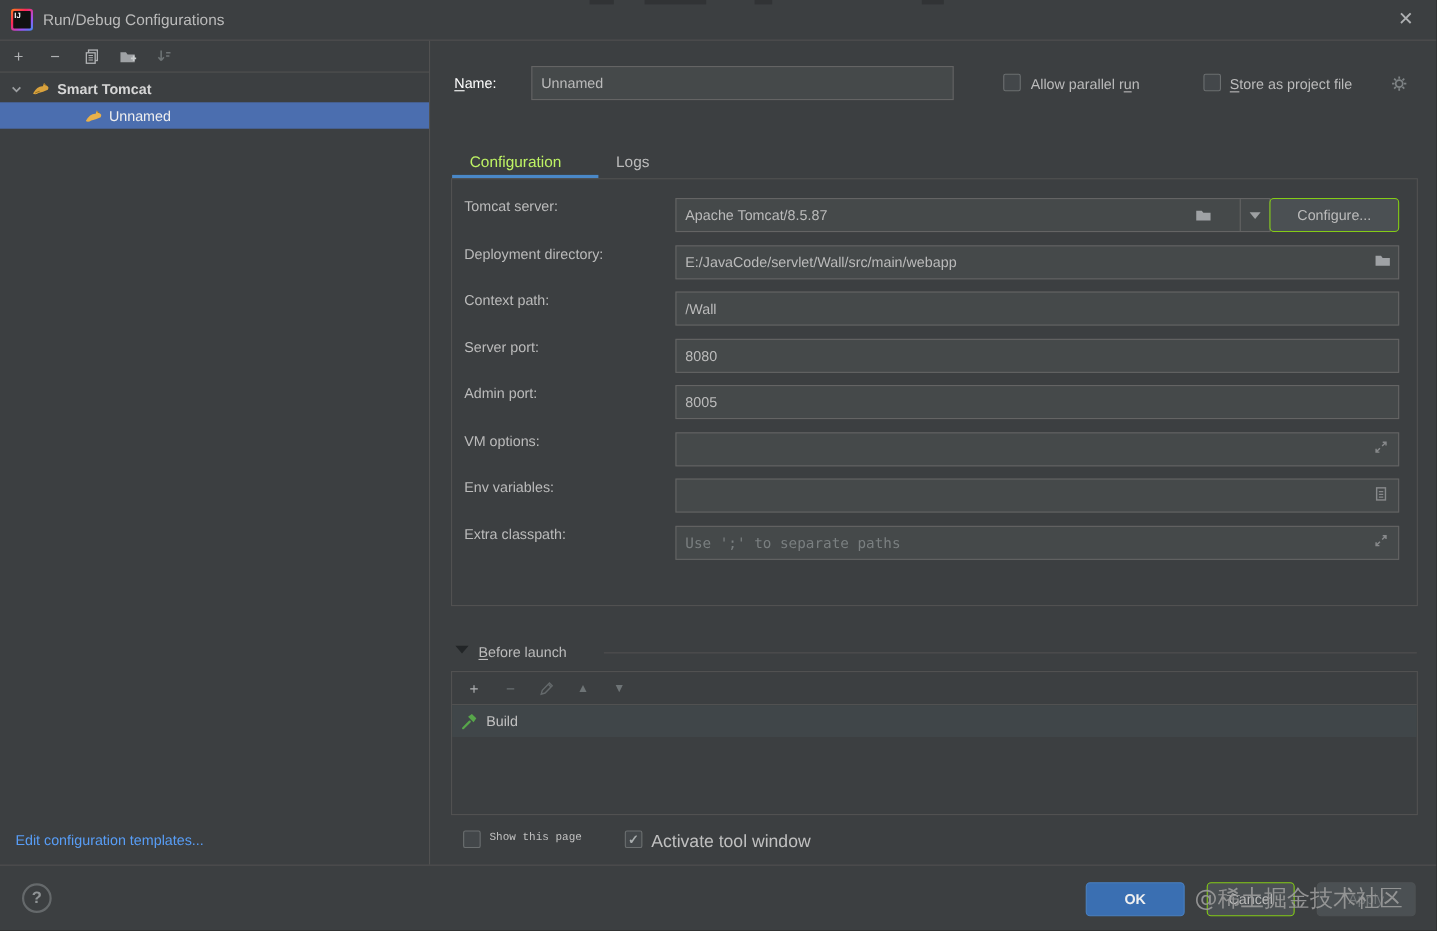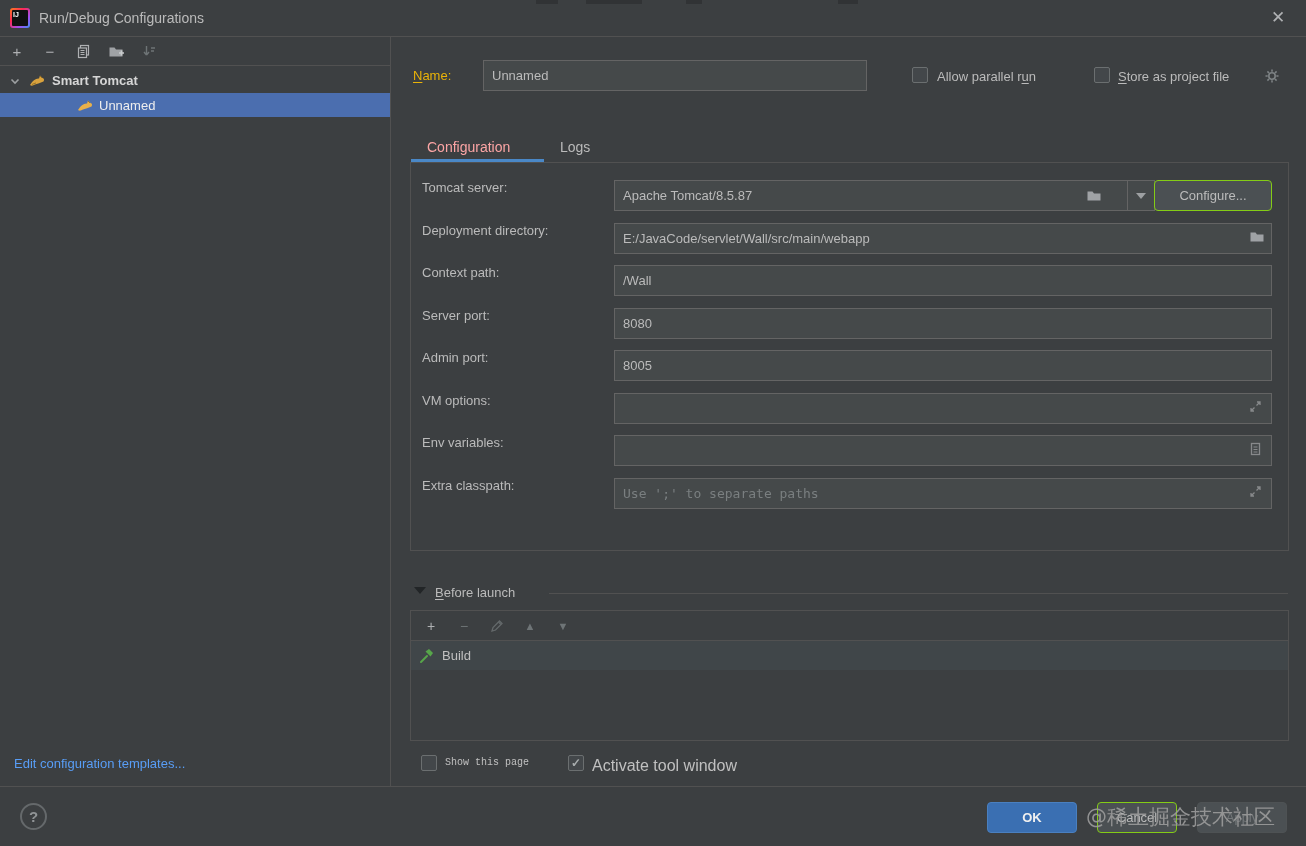--- a/index.html
+++ b/index.html
@@ -46,39 +46,39 @@
   .tree-row { height:25px; display:flex; align-items:center; cursor:pointer; }
   .tree-row.group { padding-left:8px; }
   .tree-row.group .lbl { font-weight:bold; color:#d6d6d6; margin-left:6px; }
   .tree-row.selected { background:#4b6eaf; padding-left:77px; height:24px; }
   .tree-row.selected .lbl { color:#eeeeee; margin-left:5px; }
   .chev { width:14px; height:14px; flex:none; }
   .cat-icon { width:17px; height:15px; flex:none; margin-left:7px; }
   .tree-row.selected .cat-icon { margin-left:0; }
   .edit-link { position:absolute; left:14px; top:719px; color:#589df6; cursor:pointer; }
   
-  .fieldlabel { position:absolute; color:#eab308; }
+  .fieldlabel { position:absolute; color:#ffffff; }
   .txt-input {
     background:#45494a; border:1px solid #646464; color:#bbbbbb;
     font-family:"Liberation Sans", sans-serif; font-size:13px;
     padding:0 8px; outline:none; position:absolute;
   }
   .name-input { left:483px; top:60px; width:384px; height:31px; }
   .checkbox {
     position:absolute; width:16px; height:16px; background:#43474a;
     border:1px solid #6b6f70; border-radius:2px; cursor:pointer;
     display:flex; align-items:center; justify-content:center;
   }
   .checkbox.checked::after { content:"✓"; color:#a8adae; font-size:12px; font-weight:bold; }
   .cb-label { position:absolute; cursor:default; }
   u { text-underline-offset:2px; }
   .gear { position:absolute; width:16px; height:16px; cursor:pointer; }
   
   .tab { position:absolute; font-size:14px; color:#bbbbbb; cursor:pointer; }
-  .tab.active { color:#fca5a5; }
+  .tab.active { color:#bef264; }
   .tab-underline { position:absolute; left:411px; top:159px; width:133px; height:3px; background:#4a88c7; }
   
   .content-box {
     position:absolute; left:410px; top:162px; width:879px; height:389px;
     border:1px solid #515151;
   }
   .frow { position:absolute; left:11px; right:16px; height:31px; }
   .frow .flabel { position:absolute; left:0; top:8; }
   .frow .fwidget { position:absolute; left:192px; right:0; top:0; height:31px; }
   .fw-input { position:absolute; inset:0; width:100%; height:100%;

